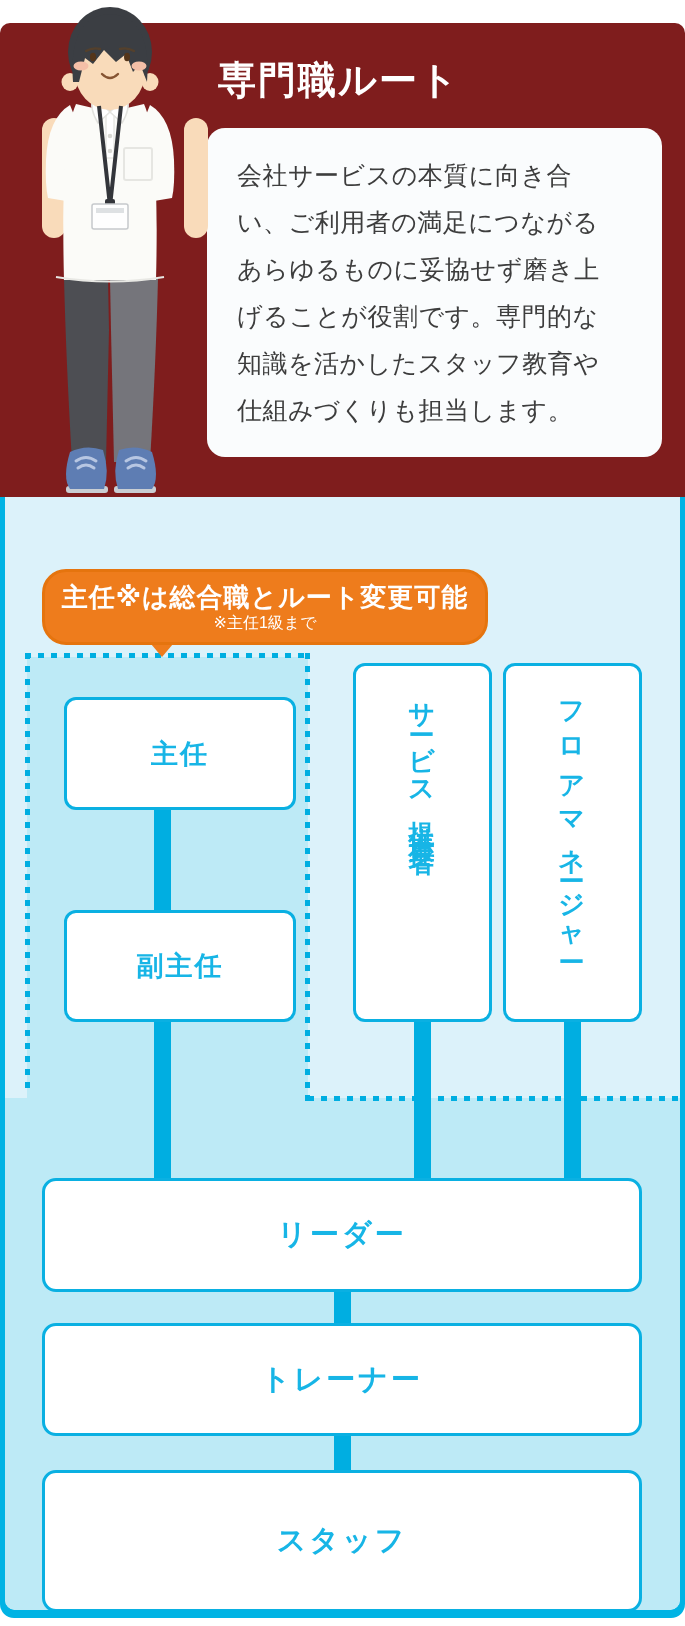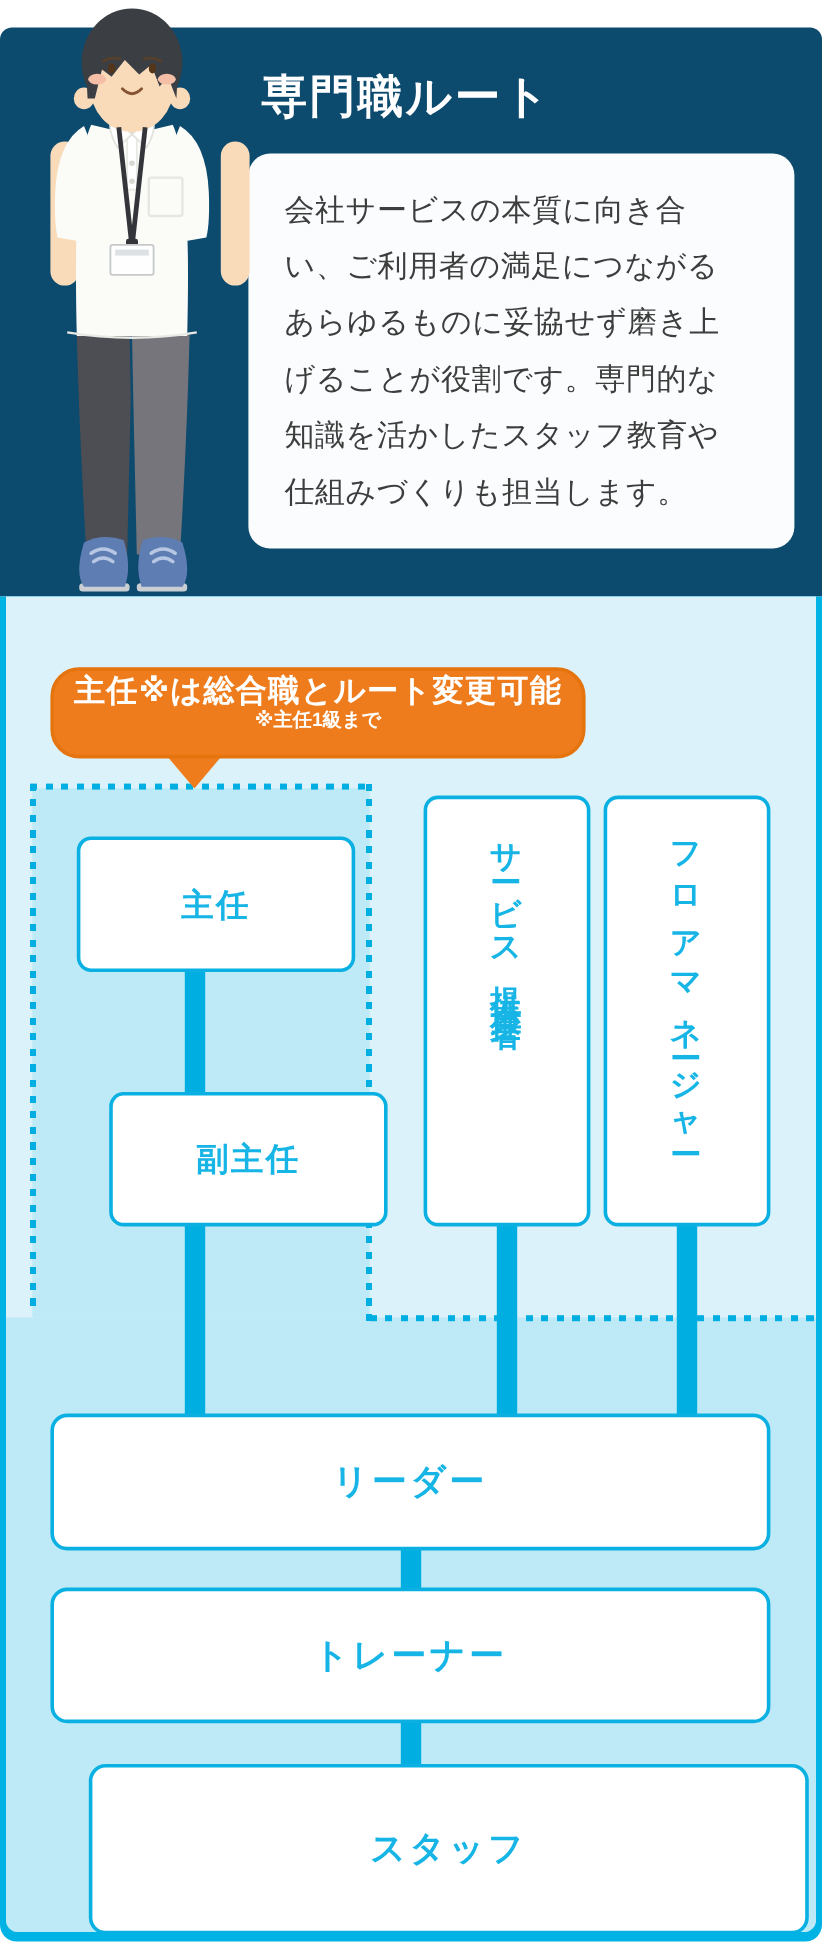--- a/index.html
+++ b/index.html
@@ -4,21 +4,21 @@
 <style>
   html,body{margin:0;padding:0;background:#ffffff;}
   #canvas{
     position:relative;width:685px;height:1626px;margin:0 auto;
     font-family:"Liberation Sans","DejaVu Sans",sans-serif;
     background:#ffffff;overflow:hidden;
   }
   
   .card-top{
     position:absolute;left:0;top:23px;width:685px;height:474px;
-    background:#0c4a6e;border-radius:10px 10px 0 0;
+    background:#7f1d1d;border-radius:10px 10px 0 0;
   }
   .page-title{
     position:absolute;left:218px;top:32px;
     font-size:38px;font-weight:700;color:#ffffff;letter-spacing:2px;
   }
   .desc-card{
     position:absolute;left:207px;top:105px;width:455px;height:329px;
     background:#FAFCFD;border-radius:18px;box-sizing:border-box;
     padding:24px 55px 20px 30px;
   }
@@ -59,39 +59,39 @@
   .c4{left:559px;top:524px;height:158px;}
   .c5{left:329px;top:794px;height:34px;}
   .c6{left:329px;top:938px;height:36px;}
   .node{
     position:absolute;background:#ffffff;border:3px solid #0AB0E2;
     box-sizing:border-box;display:flex;align-items:center;justify-content:center;
     color:#17B5E6;font-weight:700;
   }
   .node-small{left:59px;width:232px;height:113px;border-radius:12px;font-size:27px;letter-spacing:2px;}
   .n-chief{top:200px;}
-  .n-deputy{top:413px;height:112px;margin-left:27px;}
+  .n-deputy{top:413px;height:112px;}
   .node-tall{top:166px;width:139px;height:359px;border-radius:12px;
     align-items:flex-start;padding-top:18px;}
   .n-service{left:348px;}
   .n-floor{left:498px;}
   .vtext{writing-mode:vertical-rl;text-orientation:mixed;font-size:26px;letter-spacing:7px;font-weight:700;}
   .node-wide{left:37px;width:600px;height:114px;border-radius:14px;font-size:29px;letter-spacing:3px;}
   .n-leader{top:681px;}
   .n-trainer{top:826px;height:113px;}
-  .n-staff{top:973px;height:142px;margin-left:32px;}
+  .n-staff{top:973px;height:142px;}
   
   .callout{
-    position:absolute;left:37px;top:59px;width:446px;height:76px;
+    position:absolute;left:37px;top:72px;width:446px;height:76px;
     background:#EE7C1C;border:3px solid #E5740E;box-sizing:border-box;border-radius:24px;
-    display:flex;flex-direction:column;align-items:center;justify-content:flex-start;
+    display:flex;flex-direction:column;align-items:center;justify-content:center;
     color:#ffffff;text-align:center;z-index:6;
   }
   .callout-main{font-size:26px;font-weight:700;letter-spacing:1px;line-height:32px;}
-  .callout-note{font-size:16px;font-weight:700;line-height:20px;}
+  .callout-note{font-size:16px;font-weight:400;line-height:20px;}
   .callout-tail{
     position:absolute;left:135px;top:134px;width:44px;height:26px;
     background:#EE7C1C;clip-path:polygon(0 0,100% 0,50% 100%);z-index:5;
   }
 </style>
 </head>
 <body>
 
 <div id="canvas">
 

